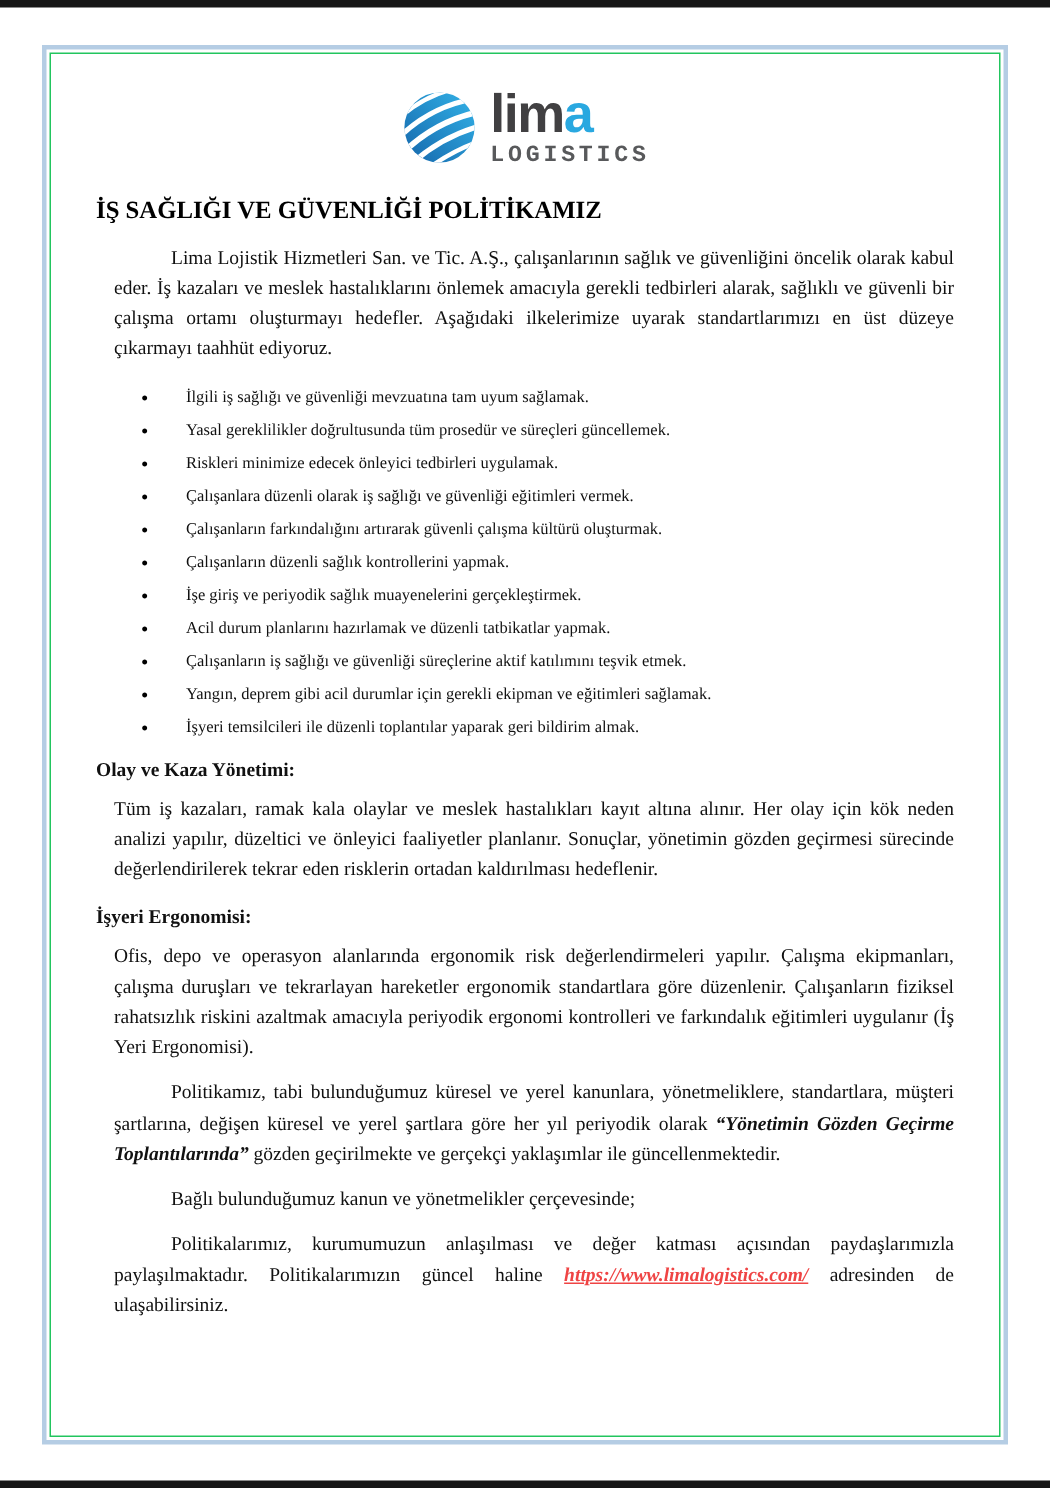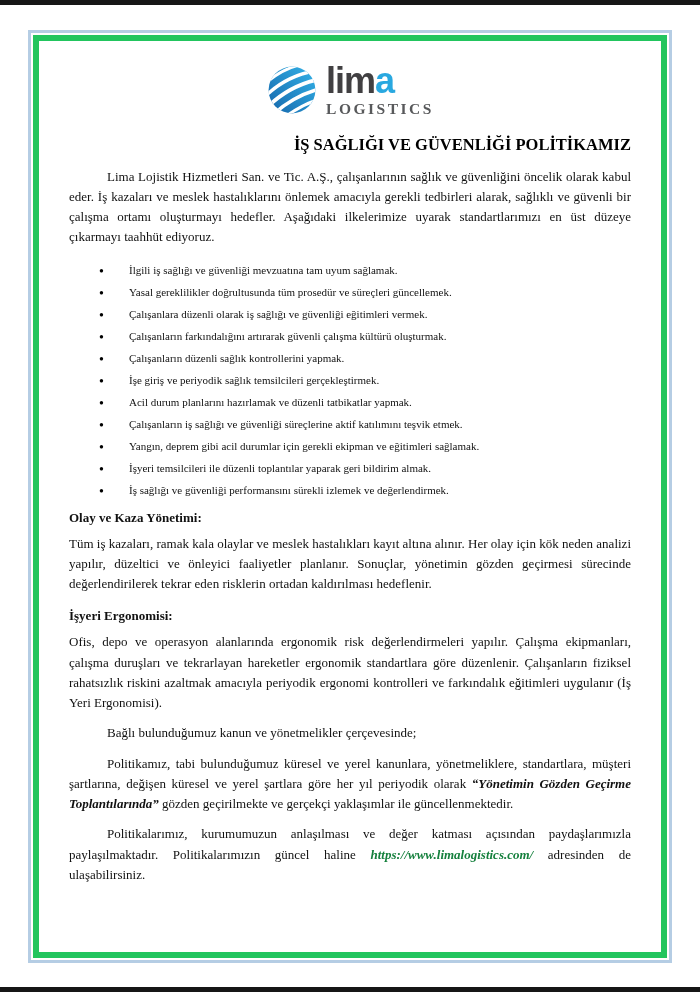--- a/index.html
+++ b/index.html
@@ -19,61 +19,61 @@
     position:absolute;left:28px;top:30px;
     width:644px;height:933px;
     box-sizing:border-box;
     border:3px solid #b5cde4;
     padding:2px;
     background:#ffffff;
   }
   .page-inner{
     box-sizing:border-box;
     width:100%;height:100%;
-    border:6px solid #22c55e;
+    border:1px solid #22c55e;
     padding:20px 30px 10px 30px;
     display:flex;flex-direction:column;
   }
 
   
   .logo-block{display:flex;justify-content:center;align-items:center;margin:2px 0 14px 0;}
   .logo-text{margin-left:8px;display:flex;flex-direction:column;line-height:1;}
   .logo-word{
     font-family:"Liberation Sans", sans-serif;
     font-weight:bold;font-size:36px;letter-spacing:-1px;color:#414042;
   }
   .logo-word .accent{color:#29a8e0;}
   .logo-sub{
-    font-family:Liberation Serif, serif;
+    font-family:Liberation Mono, monospace;
     font-size:15.5px;letter-spacing:2.5px;color:#58595b;margin-top:2px;font-weight:600;
   }
 
   
   .doc-title{
-    text-align:right;font-weight:bold;font-size:16.5px;
+    text-align:left;font-weight:bold;font-size:16.5px;
     margin:4px 0 12px 0;color:#000;
   }
 
   
   .para{
-    font-size:13px;line-height:1.56;text-align:justify;margin:0 0 10px 0;
+    font-size:13px;line-height:1.56;text-align:justify;margin:0 0 10px 12px;
   }
   .para.indent{text-indent:38px;}
   .bullet-list{list-style:none;margin:4px 0 2px 0;padding:0;}
   .bullet-list li{
     position:relative;padding-left:60px;font-size:11px;line-height:1.5;
     margin-bottom:5.5px;text-align:justify;
   }
   .bullet-list li::before{
     content:"\2022";position:absolute;left:30px;top:-1px;font-size:14px;color:#000;
   }
   .sec-heading{font-weight:bold;font-size:13px;margin:4px 0 8px 0;}
   .emph{font-weight:bold;font-style:italic;}
   a.url-link{
-    color:#15803d;font-weight:bold;font-style:italic;cursor:pointer;
+    color:#ef4444;font-weight:bold;font-style:italic;text-decoration:underline;cursor:pointer;
   }
 </style>
 </head>
 <body>
 
 <div class="screen-bar top"></div>
 
 <div class="page-frame">
   <div class="page-inner">
 
@@ -105,39 +105,39 @@
       </span>
     </div>
 
     <div class="doc-title">İŞ SAĞLIĞI VE GÜVENLİĞİ POLİTİKAMIZ</div>
 
     <p class="para indent">Lima Lojistik Hizmetleri San. ve Tic. A.Ş., çalışanlarının sağlık ve güvenliğini öncelik olarak kabul eder. İş kazaları ve meslek hastalıklarını önlemek amacıyla gerekli tedbirleri alarak, sağlıklı ve güvenli bir çalışma ortamı oluşturmayı hedefler. Aşağıdaki ilkelerimize uyarak standartlarımızı en üst düzeye çıkarmayı taahhüt ediyoruz.</p>
 
     <ul class="bullet-list">
       <li>İlgili iş sağlığı ve güvenliği mevzuatına tam uyum sağlamak.</li>
       <li>Yasal gereklilikler doğrultusunda tüm prosedür ve süreçleri güncellemek.</li>
+      <li>Riskleri minimize edecek önleyici tedbirleri uygulamak.</li>
       <li>Çalışanlara düzenli olarak iş sağlığı ve güvenliği eğitimleri vermek.</li>
       <li>Çalışanların farkındalığını artırarak güvenli çalışma kültürü oluşturmak.</li>
       <li>Çalışanların düzenli sağlık kontrollerini yapmak.</li>
-      <li>İşe giriş ve periyodik sağlık temsilcileri gerçekleştirmek.</li>
+      <li>İşe giriş ve periyodik sağlık muayenelerini gerçekleştirmek.</li>
       <li>Acil durum planlarını hazırlamak ve düzenli tatbikatlar yapmak.</li>
       <li>Çalışanların iş sağlığı ve güvenliği süreçlerine aktif katılımını teşvik etmek.</li>
       <li>Yangın, deprem gibi acil durumlar için gerekli ekipman ve eğitimleri sağlamak.</li>
       <li>İşyeri temsilcileri ile düzenli toplantılar yaparak geri bildirim almak.</li>
-      <li>İş sağlığı ve güvenliği performansını sürekli izlemek ve değerlendirmek.</li>
     </ul>
 
     <div class="sec-heading">Olay ve Kaza Yönetimi:</div>
     <p class="para">Tüm iş kazaları, ramak kala olaylar ve meslek hastalıkları kayıt altına alınır. Her olay için kök neden analizi yapılır, düzeltici ve önleyici faaliyetler planlanır. Sonuçlar, yönetimin gözden geçirmesi sürecinde değerlendirilerek tekrar eden risklerin ortadan kaldırılması hedeflenir.</p>
 
     <div class="sec-heading">İşyeri Ergonomisi:</div>
     <p class="para">Ofis, depo ve operasyon alanlarında ergonomik risk değerlendirmeleri yapılır. Çalışma ekipmanları, çalışma duruşları ve tekrarlayan hareketler ergonomik standartlara göre düzenlenir. Çalışanların fiziksel rahatsızlık riskini azaltmak amacıyla periyodik ergonomi kontrolleri ve farkındalık eğitimleri uygulanır (İş Yeri Ergonomisi).</p>
 
+    <p class="para indent"><span>Politikamız, tabi bulunduğumuz küresel ve yerel kanunlara, yönetmeliklere, standartlara, müşteri şartlarına, değişen küresel ve yerel şartlara göre her yıl periyodik olarak </span><span class="emph">“Yönetimin Gözden Geçirme Toplantılarında”</span><span> gözden geçirilmekte ve gerçekçi yaklaşımlar ile güncellenmektedir.</span></p>
+
     <p class="para indent">Bağlı bulunduğumuz kanun ve yönetmelikler çerçevesinde;</p>
-
-    <p class="para indent"><span>Politikamız, tabi bulunduğumuz küresel ve yerel kanunlara, yönetmeliklere, standartlara, müşteri şartlarına, değişen küresel ve yerel şartlara göre her yıl periyodik olarak </span><span class="emph">“Yönetimin Gözden Geçirme Toplantılarında”</span><span> gözden geçirilmekte ve gerçekçi yaklaşımlar ile güncellenmektedir.</span></p>
 
     <p class="para indent"><span>Politikalarımız, kurumumuzun anlaşılması ve değer katması açısından paydaşlarımızla paylaşılmaktadır. Politikalarımızın güncel haline </span><a class="url-link">https://www.limalogistics.com/</a><span> adresinden de ulaşabilirsiniz.</span></p>
 
   </div>
 </div>
 
 <div class="screen-bar bottom"></div>
 
 </body></html>

